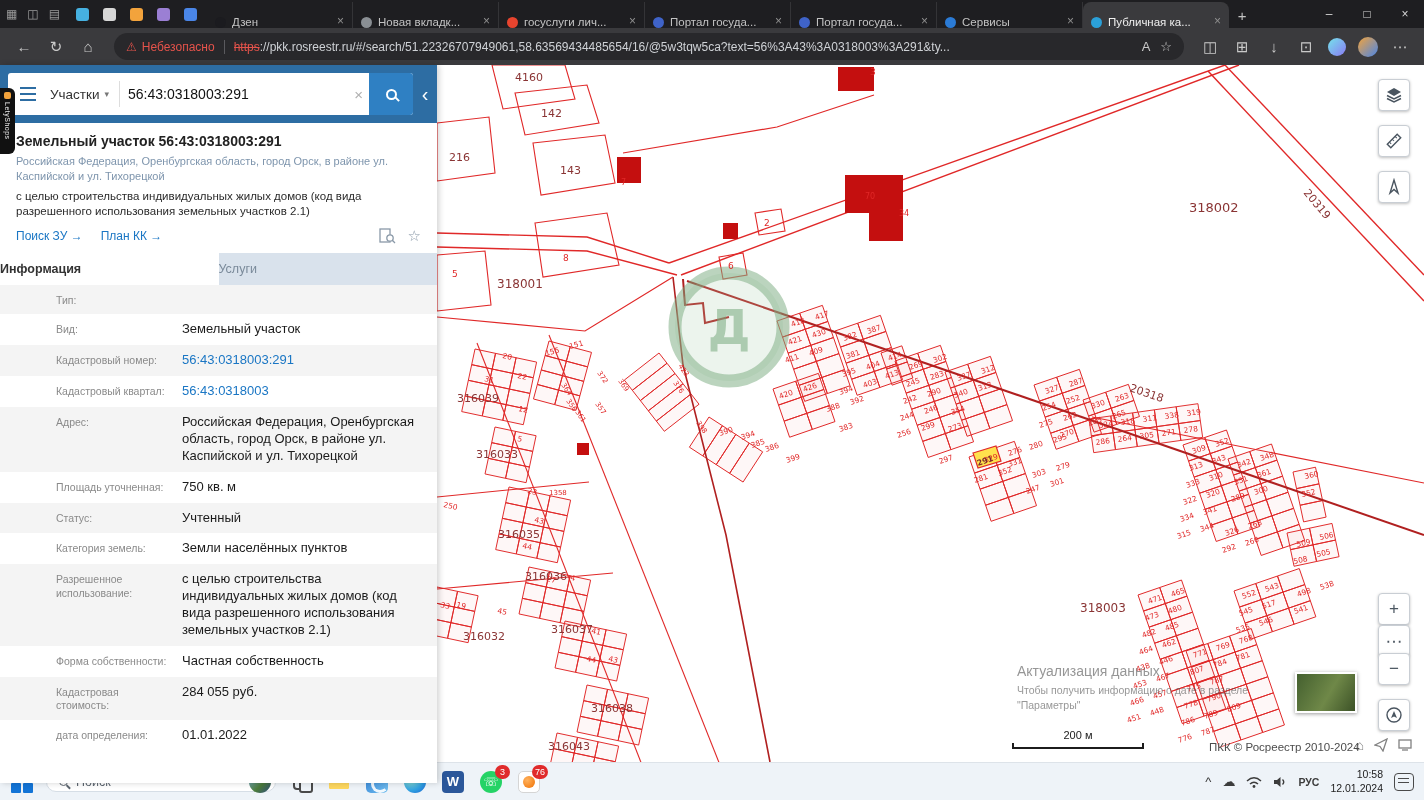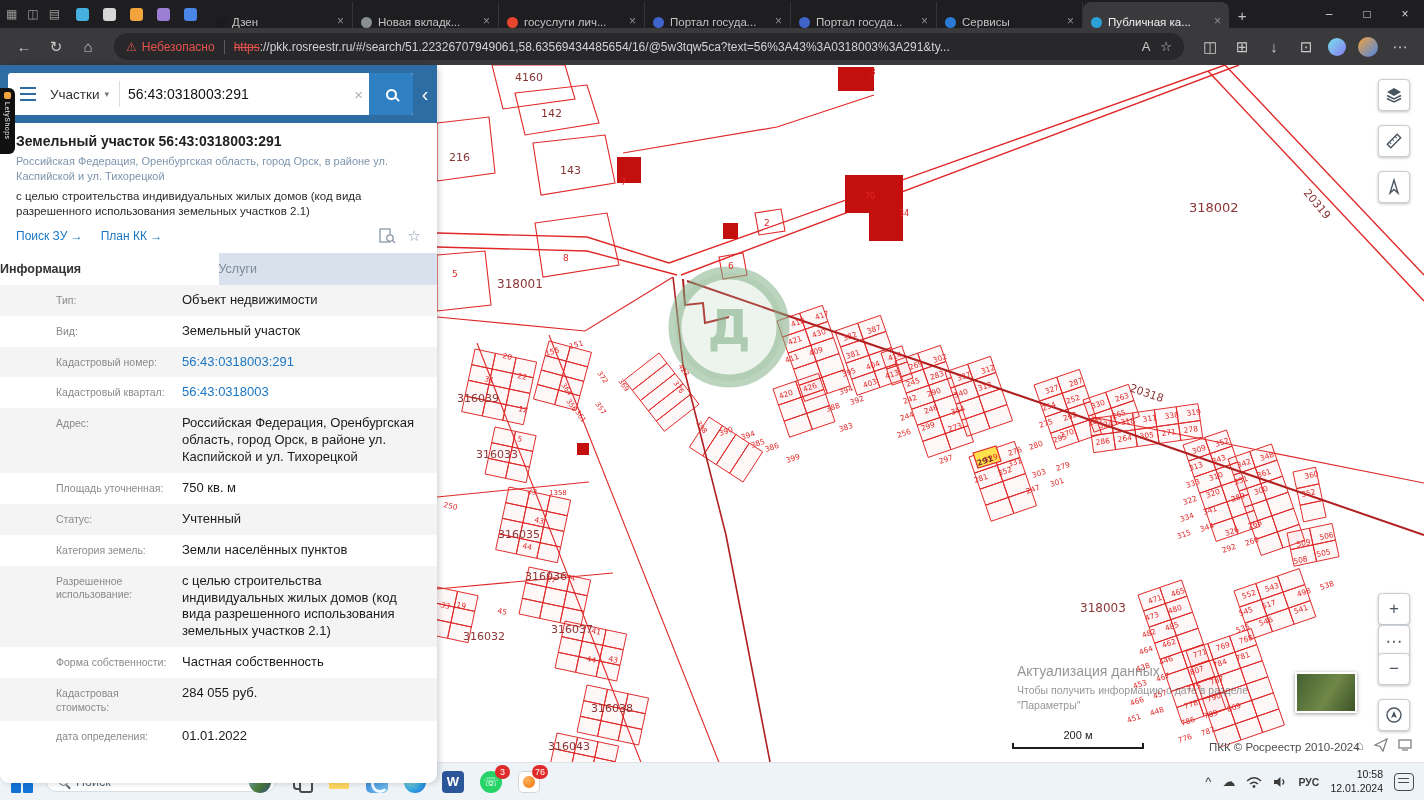--- a/index.html
+++ b/index.html
@@ -49,21 +49,21 @@
   .sbar { height:6px; border:2px solid #1c1c1c; border-top:none; margin-top:2px; }
   .attrib { position:absolute; left:772px; top:676px; font-size:11.5px; color:#4c4c4c; text-shadow:0 0 3px #fff; }
   .attr-icons { position:absolute; right:12px; top:672px; display:flex; gap:10px; align-items:center; color:rgba(60,60,60,.65); font-size:14px; }
 
   
   .ext-tab { position:absolute; left:0; top:23px; width:15px; height:66px; background:#111; border-radius:0 6px 6px 0; z-index:9; display:flex; flex-direction:column; align-items:center; padding-top:4px; cursor:pointer; }
   .ext-dot { width:7px; height:7px; border-radius:2px; background:#f2a33c; margin-bottom:3px; }
   .ext-label { writing-mode:vertical-rl; font-size:7px; color:#eee; letter-spacing:.5px; }
 
   
-  .panel { position:absolute; left:0; top:0; width:437px; height:718px; background:#fff; z-index:5; box-shadow:2px 0 6px rgba(0,0,0,.18); display:flex; flex-direction:column;border-radius:9px; }
+  .panel { position:absolute; left:0; top:0; width:437px; height:718px; background:#fff; z-index:5; box-shadow:2px 0 6px rgba(0,0,0,.18); display:flex; flex-direction:column; }
   .phead { background:#2d6da3; padding:8px 0 8px 8px; display:flex; align-items:center; flex:none; }
   .searchbox { flex:1; background:#fff; border-radius:3px; height:42px; display:flex; align-items:center; }
   .burger { width:40px; display:flex; flex-direction:column; align-items:center; cursor:pointer; }
   .burger i { display:block; width:16px; height:2px; background:#2d6da3; margin:2px 0; }
   .cat { display:flex; align-items:center; gap:5px; font-size:13.5px; color:#333; padding:0 10px 0 2px; cursor:pointer; white-space:nowrap; }
   .caret { font-size:9px; color:#777; }
   .sb-sep { width:1px; height:26px; background:#ddd; }
   .searchbox input { flex:1; border:none; outline:none; font-size:14px; color:#111; padding:0 8px; font-family:"Liberation Sans",sans-serif; min-width:0; }
   .clear { color:#b0b0b0; font-size:15px; padding:0 6px; cursor:pointer; }
   .sbtn { width:44px; height:42px; background:#2f80c3; border:none; border-radius:0 3px 3px 0; display:flex; align-items:center; justify-content:center; cursor:pointer; flex:none; }
@@ -771,21 +771,20 @@
       </div>
 
       <div class="ptabs">
         <div class="ptab active">Информация</div>
         <div class="ptab">Услуги</div>
       </div>
 
       <div class="fields">
         <div class="frow">
           <div class="flabel">Тип:</div>
-          <div class="fvalue">Объект недвижимости</div>
         </div>
         <div class="frow">
           <div class="flabel">Вид:</div>
           <div class="fvalue">Земельный участок</div>
         </div>
         <div class="frow">
           <div class="flabel">Кадастровый номер:</div>
           <div class="fvalue link-blue">56:43:0318003:291</div>
         </div>
         <div class="frow">

